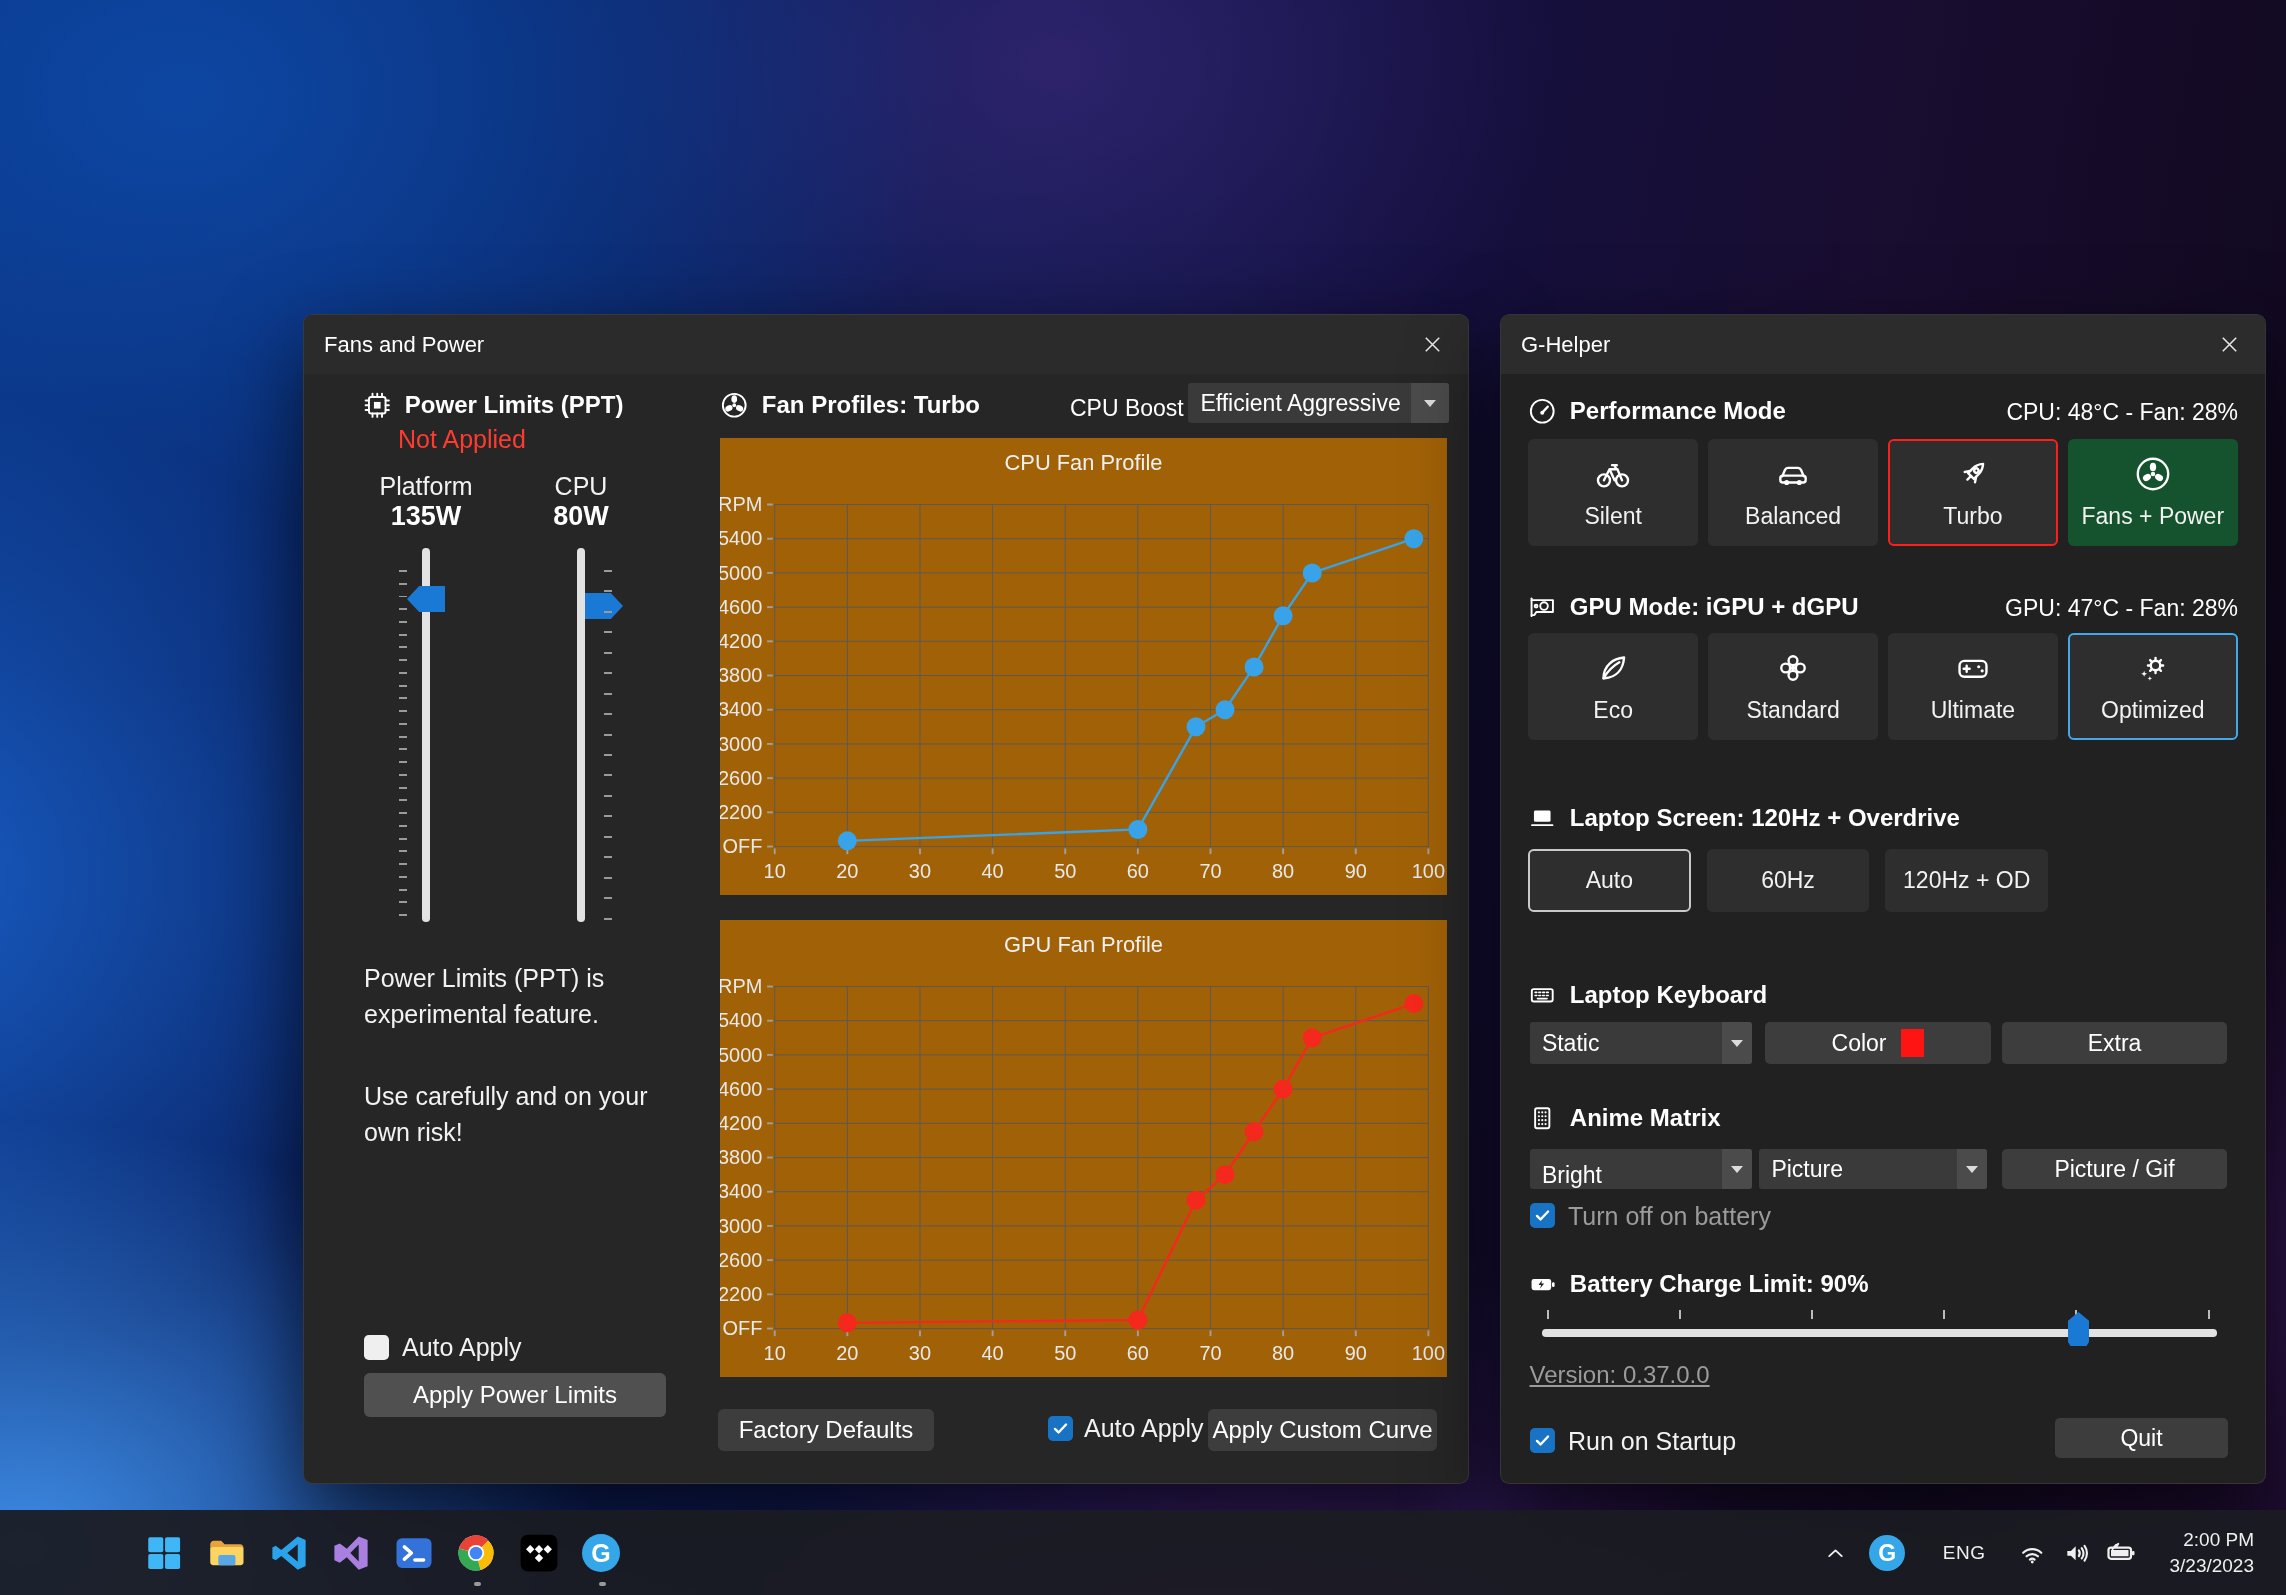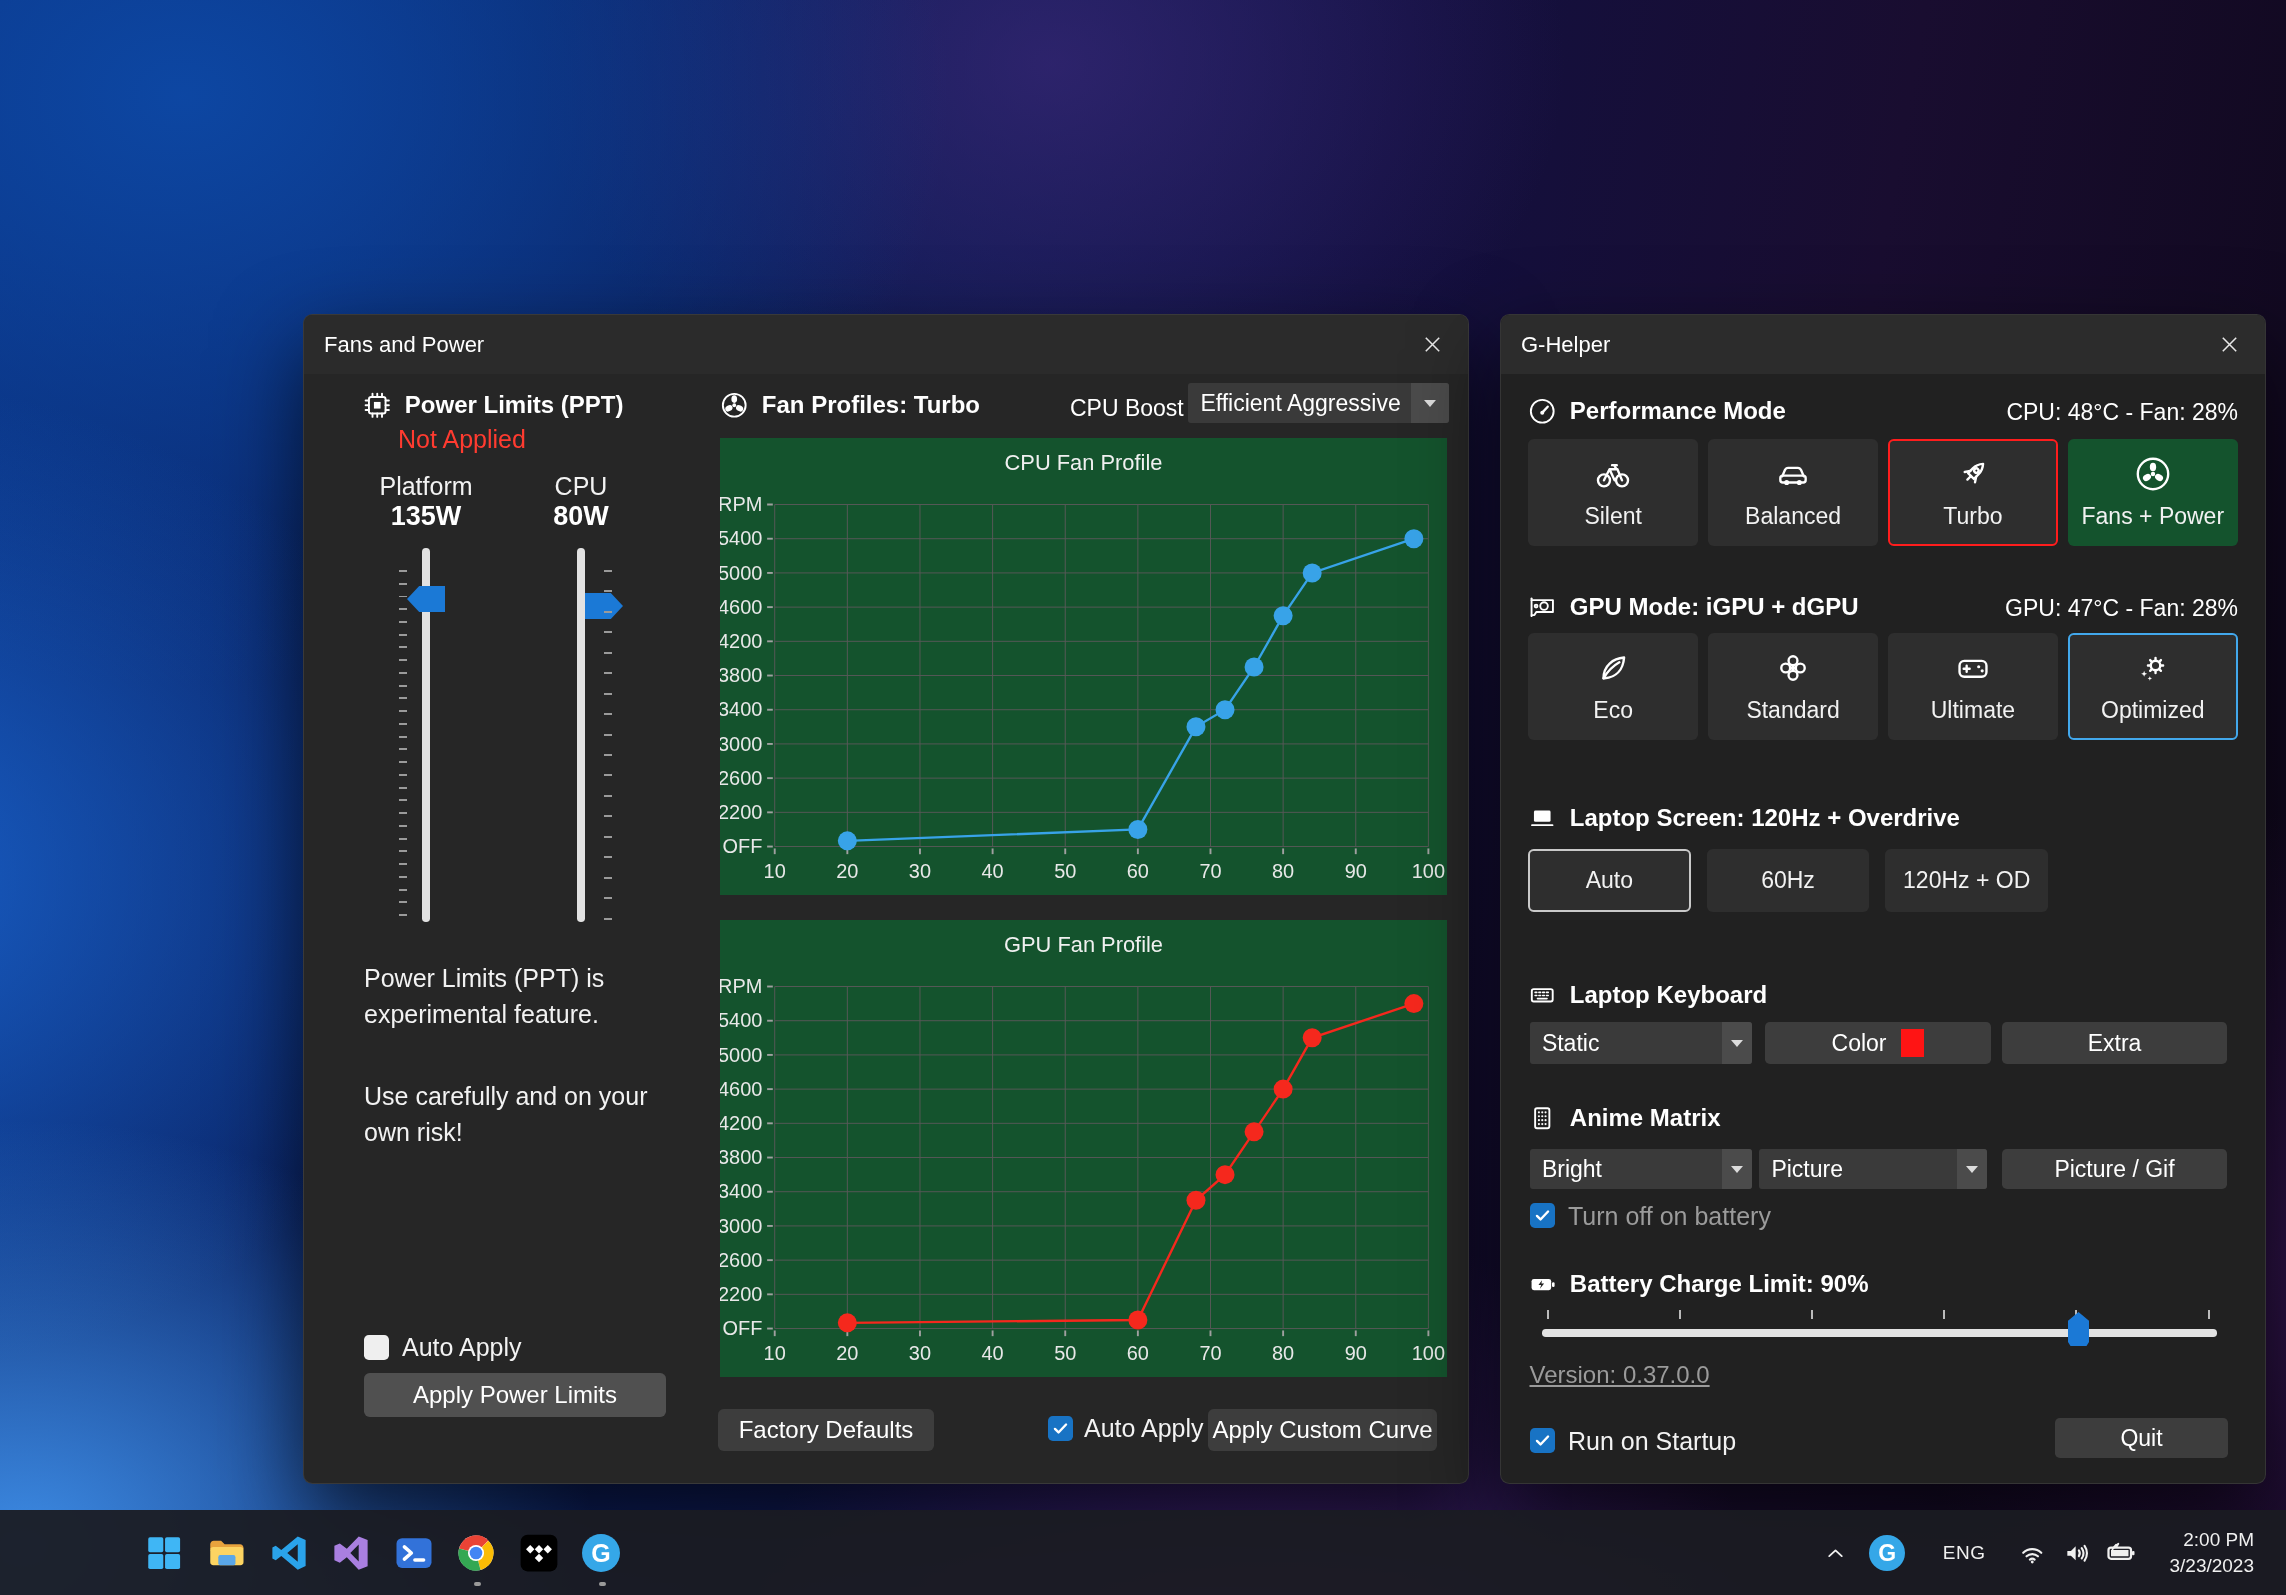--- a/index.html
+++ b/index.html
@@ -60,21 +60,21 @@
   .checkbox.unchecked { background:#efefef; }
   .checkbox.checked { background:#1873c4; display:flex; align-items:center; justify-content:center; }
   .checkbox.checked svg { width:19px; height:19px; stroke:#fff; stroke-width:3; fill:none; stroke-linecap:round; stroke-linejoin:round; }
   .cb-label { position:absolute; font-size:25px; color:#f2f2f2; }
   .btn { position:absolute; display:flex; align-items:center; justify-content:center; background:#3d3d3d; border-radius:5.7px; font-size:24px; color:#fff; }
   .btn.light { background:#505050; }
   .dropdown { position:absolute; background:#3a3a3a; border-radius:2.9px; display:flex; align-items:center; }
   .dd-text { flex:1; padding-left:12.4px; font-size:23px; color:#fff; white-space:nowrap; overflow:hidden; }
   .dd-arrow { flex:0 0 auto; align-self:stretch; width:38px; margin:0; background:#4b4b4b; border-radius:0 2.9px 2.9px 0; display:flex; align-items:center; justify-content:center; }
   .caret { width:0; height:0; border-left:6.7px solid transparent; border-right:6.7px solid transparent; border-top:7.6px solid #dcdcdc; }
-  .chart-panel { position:absolute; width:727px; height:457px; background:#14532d; }
+  .chart-panel { position:absolute; width:727px; height:457px; background:#a16207; }
   .c-title { fill:#f0f0f0; font-size:23px; }
   .c-grid { stroke:#585858; stroke-width:1; }
   .c-tick { stroke:#a0a0a0; stroke-width:2; }
   .c-lab { fill:#e8e8e8; font-size:21px; }
   
   #gh-win { left:1500px; top:314px; width:766px; height:1170px; background:#212121; }
   #gh-win .titlebar { background:#2c2c2c; }
   .mode-row { position:absolute; left:27px; right:27px; display:flex; gap:9.5px; }
   .mode-btn {
     flex:1; background:#2e2e2e; border-radius:5.7px; border:2.9px solid transparent;
@@ -559,21 +559,21 @@
             <circle cx="12" cy="13.6" r=".9"></circle>
             <circle cx="14.8" cy="13.6" r=".9"></circle>
             <circle cx="9.2" cy="16.9" r=".9"></circle>
             <circle cx="12" cy="16.9" r=".9"></circle>
             <circle cx="14.8" cy="16.9" r=".9"></circle>
           </g>
         </svg>
     </span>
     <span>Anime Matrix</span>
   </div>
-  <div class="dropdown" style="left:28.5px; top:834px; width:222px; height:40px;">
+  <div class="dropdown" style="left:28.5px; top:834px; width:222px; height:40px;align-items:flex-end;">
     <span class="dd-text">Bright</span>
     <span class="dd-arrow" style="width:30px;">
         <span class="caret"></span>
       </span>
   </div>
   <div class="dropdown" style="left:258px; top:834px; width:228px; height:40px;">
     <span class="dd-text">Picture</span>
     <span class="dd-arrow" style="width:30px;">
         <span class="caret"></span>
       </span>

